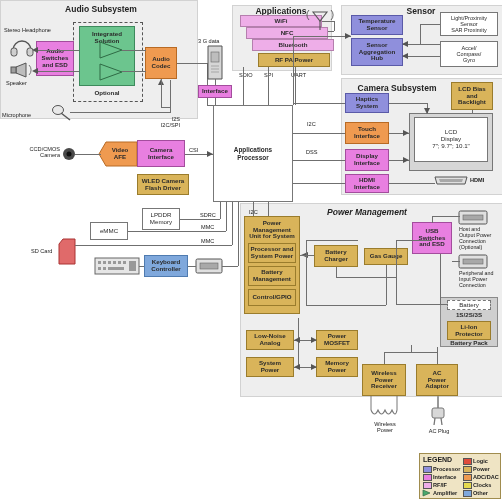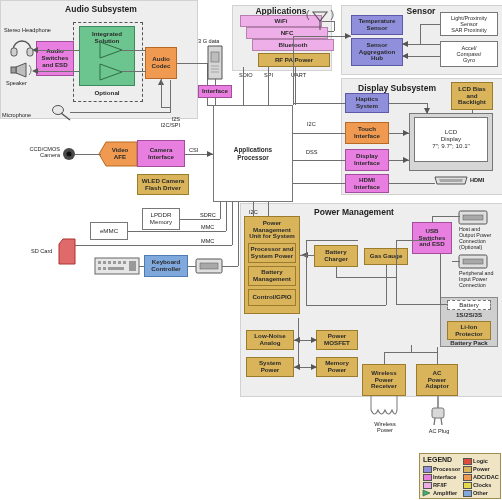--- a/index.html
+++ b/index.html
@@ -43,24 +43,24 @@
   <div class="grp" style="left:0;top:0;width:196px;height:117px;"></div>
   <div class="grp-title" style="left:36px;top:4px;width:130px;">Audio Subsystem</div>
 
   <div class="grp" style="left:232px;top:5px;width:98px;height:64px;"></div>
   <div class="grp-title" style="left:232px;top:6px;width:98px;">Applications</div>
 
   <div class="grp" style="left:341px;top:5px;width:160px;height:68px;"></div>
   <div class="grp-title" style="left:341px;top:6px;width:160px;">Sensor</div>
 
   <div class="grp" style="left:341px;top:78px;width:160px;height:115px;"></div>
-  <div class="grp-title" style="left:345px;top:83px;width:104px;">Display Subsystem</div>
+  <div class="grp-title" style="left:345px;top:83px;width:104px;">Camera Subsystem</div>
 
   <div class="grp" style="left:240px;top:203px;width:261px;height:192px;"></div>
-  <div class="grp-title" style="left:284px;top:207px;width:140px;">Power Management</div>
+  <div class="grp-title" style="left:297px;top:207px;width:140px;font-style:italic;">Power Management</div>
 
   <div class="dash" style="left:73px;top:22px;width:68px;height:78px;"></div>
   <div class="blk c-none" style="left:73px;top:88px;width:68px;height:11px;font-size:6.2px;font-weight:bold;">Optional</div>
   <div class="blk c-green" style="left:79px;top:26px;width:56px;height:60px;white-space:pre-line;align-items:flex-start;padding-top:4px;">Integrated
 Solution</div>
 
   <svg class="ic" style="left:100px;top:42px;width:24px;height:16px;">
     <polygon points="0,0 22,8 0,16" fill="#6cc58e" stroke="#2f6b45" stroke-width="1"></polygon>
   </svg>
   <svg class="ic" style="left:100px;top:64px;width:24px;height:16px;">

